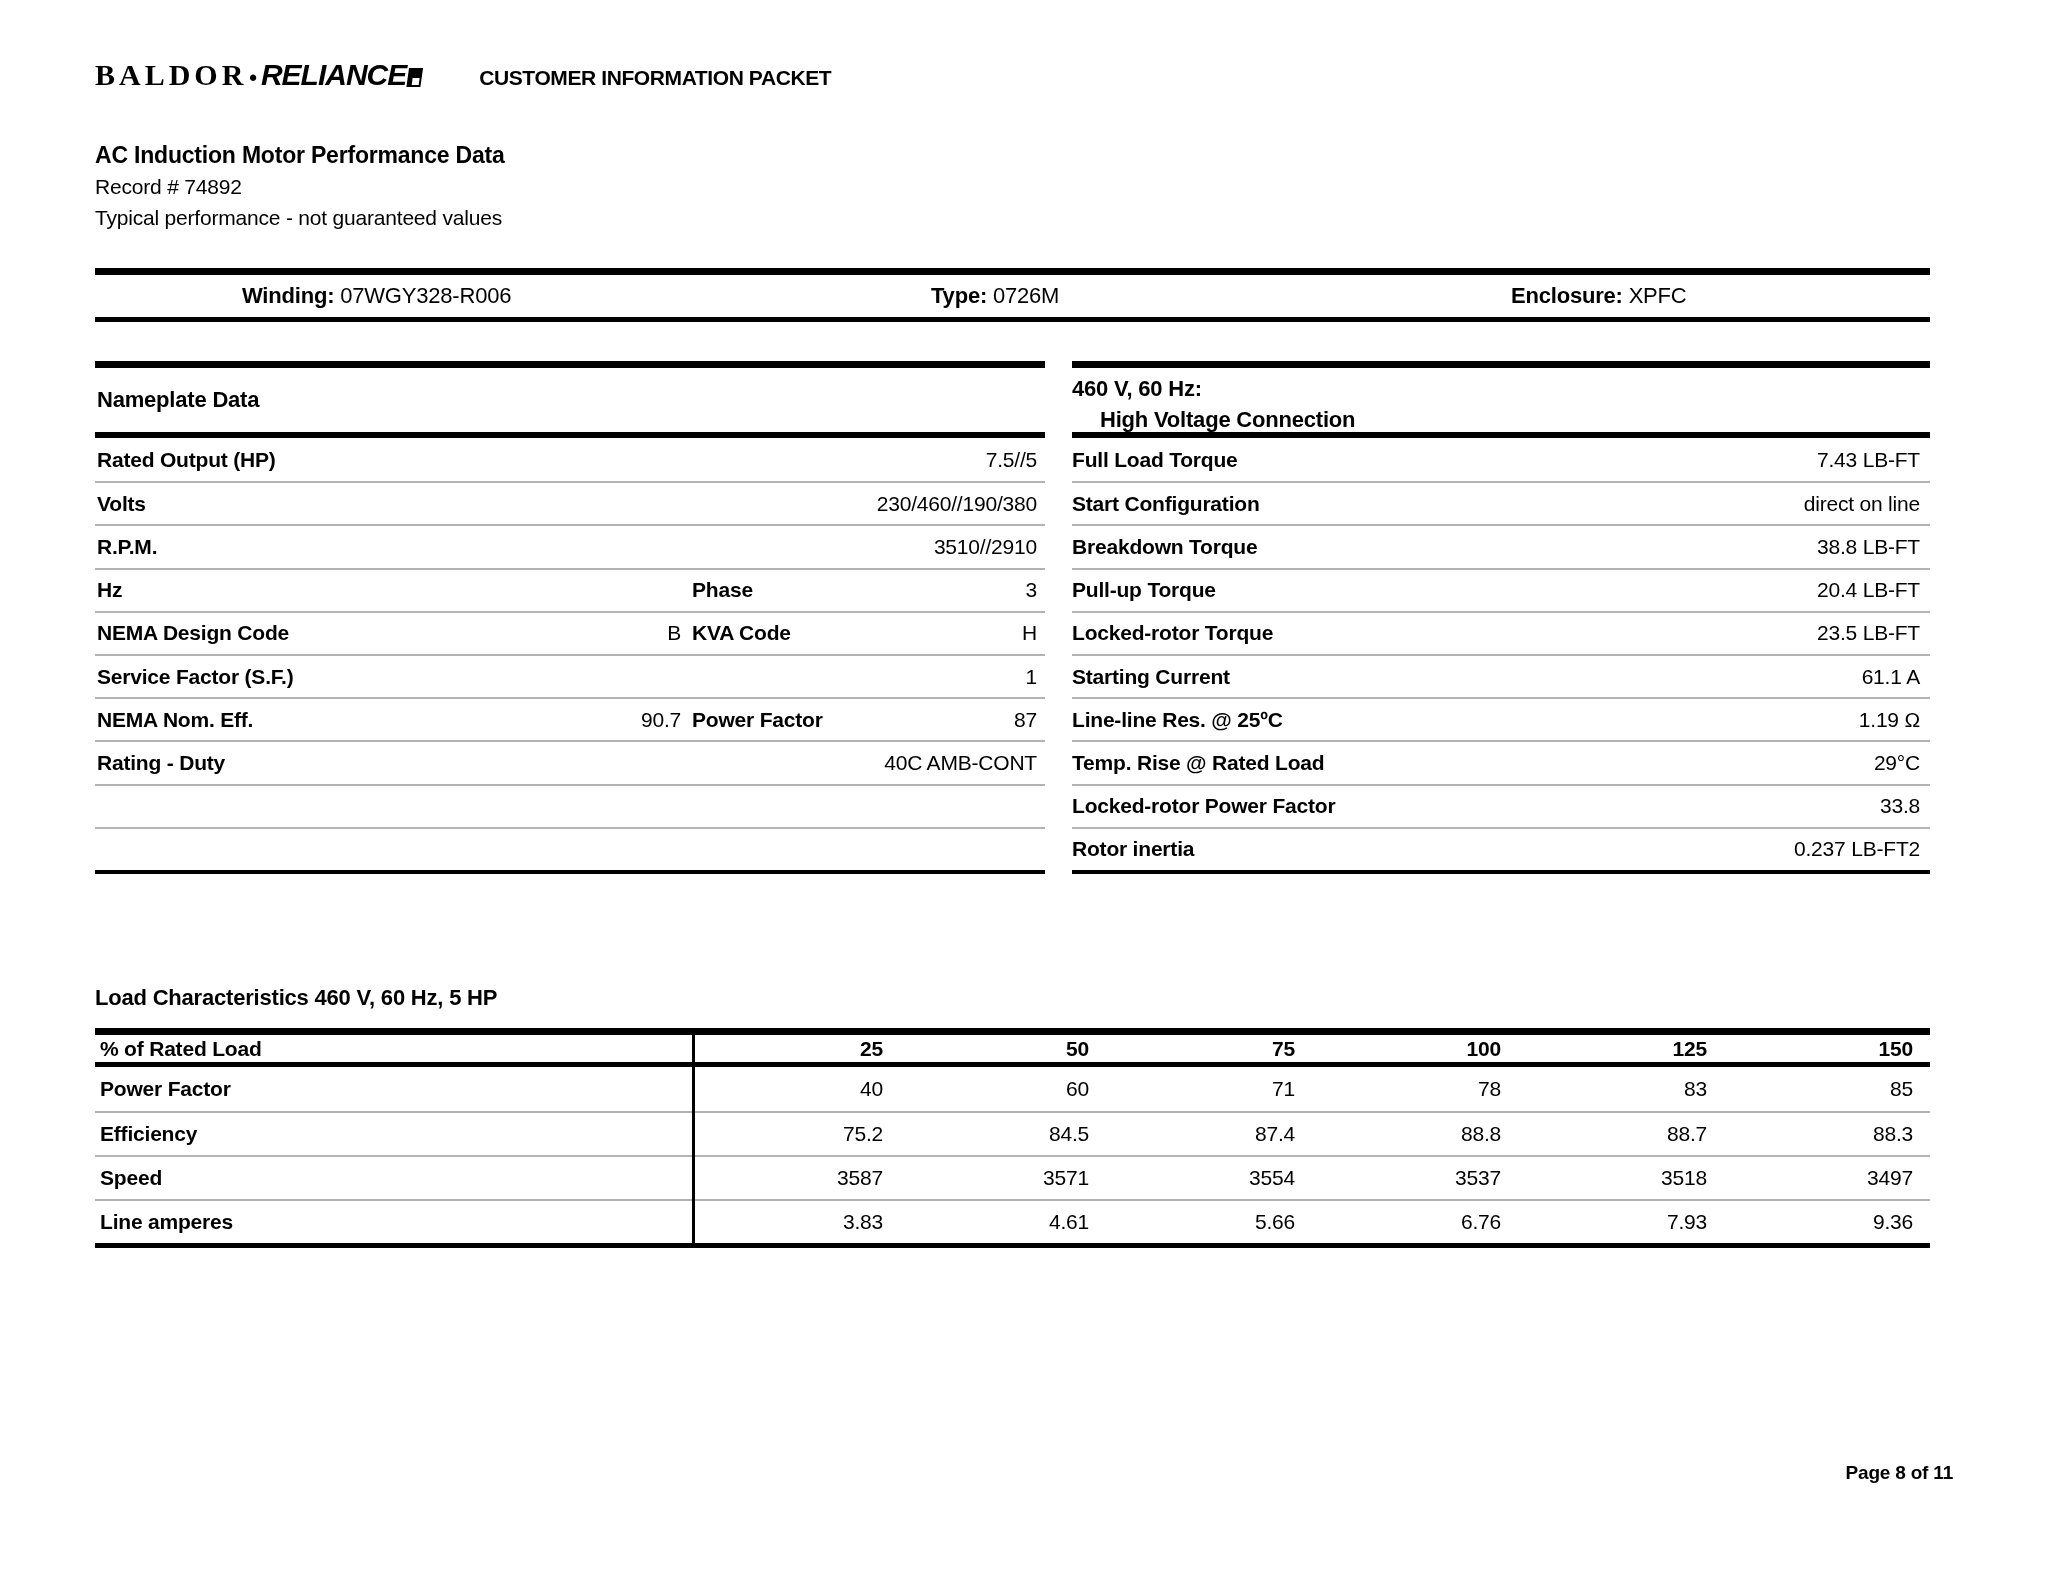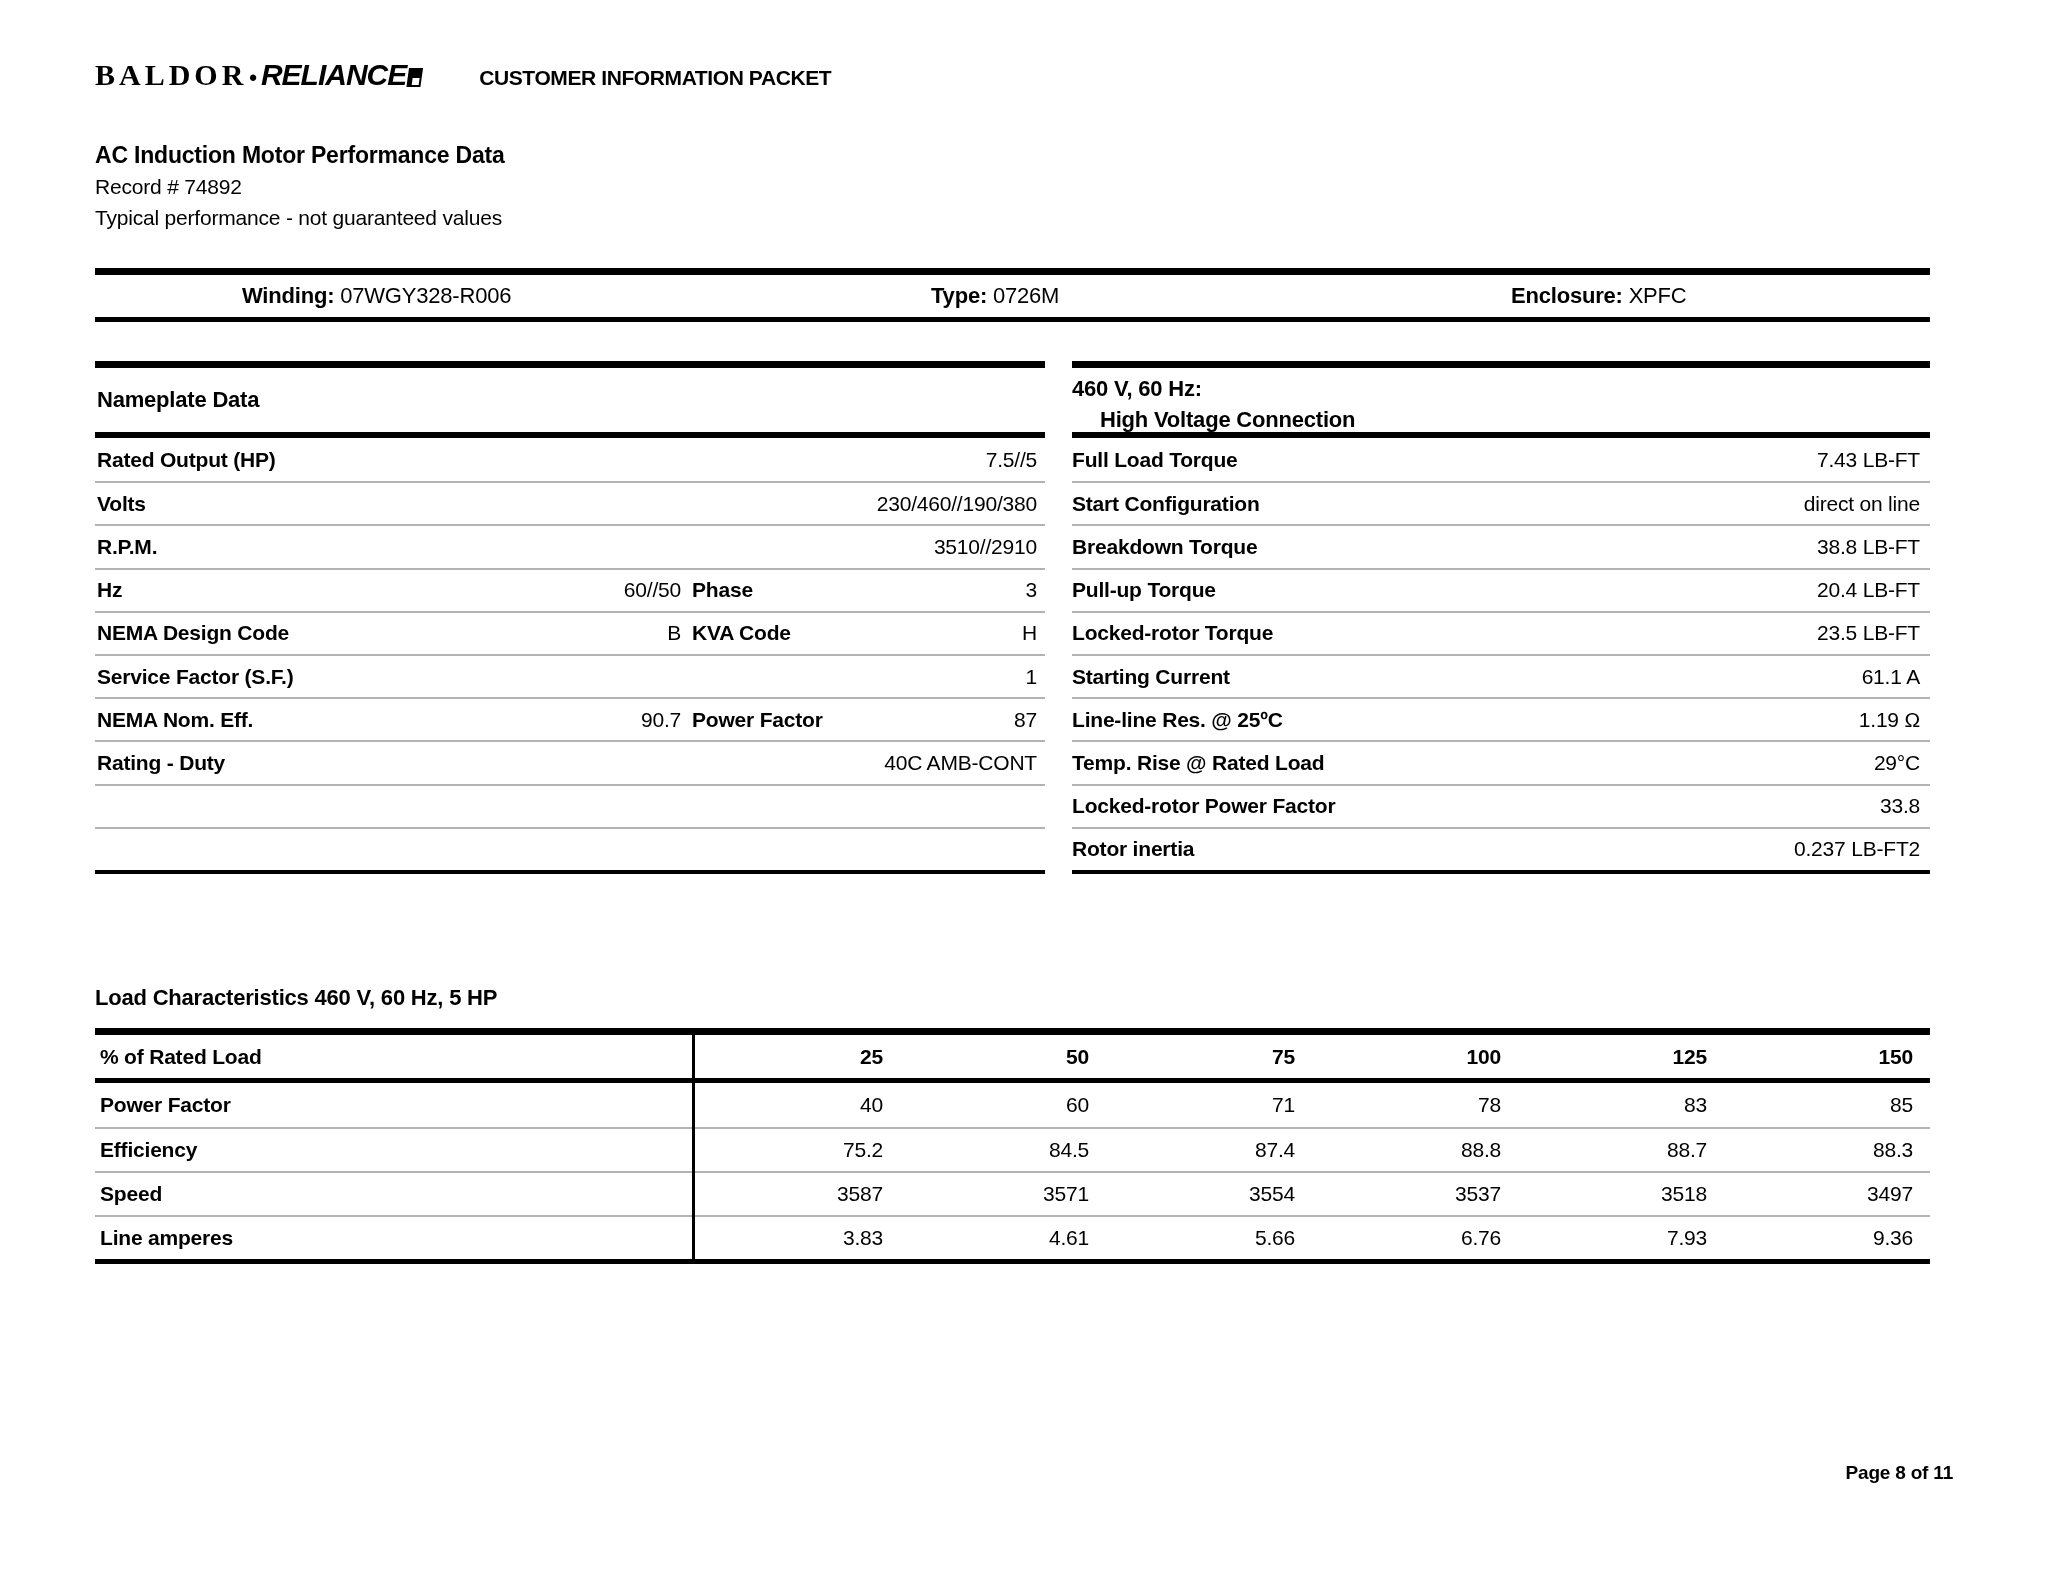--- a/index.html
+++ b/index.html
@@ -55,21 +55,21 @@
   .hv-label { font-weight:bold; white-space:nowrap; }
   .hv-value { margin-left:auto; padding-right:10px; white-space:nowrap; }
 
   
   .lc-title { position:absolute; left:95px; top:985px; font-size:22px; font-weight:bold; }
   .lc-table { position:absolute; left:95px; top:1028px; width:1835px;
     border-top:7px solid #000; border-bottom:5px solid #000; }
   .lc-vline { position:absolute; left:597px; top:0; bottom:0; width:3px; background:#000; }
   .lc-row { display:grid; grid-template-columns:599px repeat(6,206px); align-items:center;
     height:44px; box-sizing:border-box; font-size:21px; }
-  .lc-head-row { height:48px; border-bottom:5px solid #000; font-weight:bold; }
+  .lc-head-row { height:32px; border-bottom:5px solid #000; font-weight:bold; }
   .lc-body { display:block; }
   .lc-body .lc-row + .lc-row { border-top:2px solid #b3b3b3; }
   .lc-label { font-weight:bold; padding-left:5px; white-space:nowrap; }
   .lc-cell { text-align:right; padding-right:17px; white-space:nowrap; }
   .lc-cell-head { font-weight:bold; }
   .lc-cells { display:contents; }
 
   
   .page-number { position:absolute; right:95px; top:1462px; font-size:19px; font-weight:bold; }
 </style>
@@ -127,21 +127,20 @@
 
         <div class="np-row">
           <span class="np-label">R.P.M.</span>
           <span class="np-midval"></span>
           <span class="np-midlbl"></span>
           <span class="np-value">3510//2910</span>
         </div>
 
         <div class="np-row">
           <span class="np-label">Hz</span>
-          <span class="np-midval">60//50</span>
           <span class="np-midlbl">Phase</span>
           <span class="np-value">3</span>
         </div>
 
         <div class="np-row">
           <span class="np-label">NEMA Design Code</span>
           <span class="np-midval">B</span>
           <span class="np-midlbl">KVA Code</span>
           <span class="np-value">H</span>
         </div>

